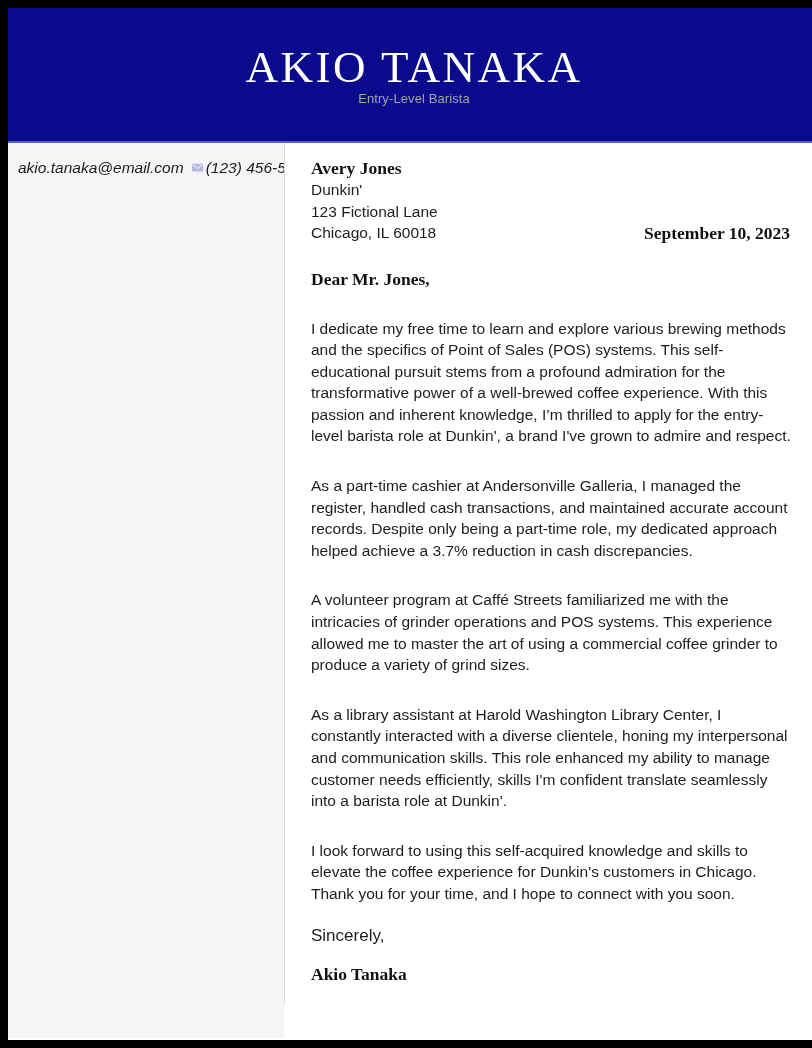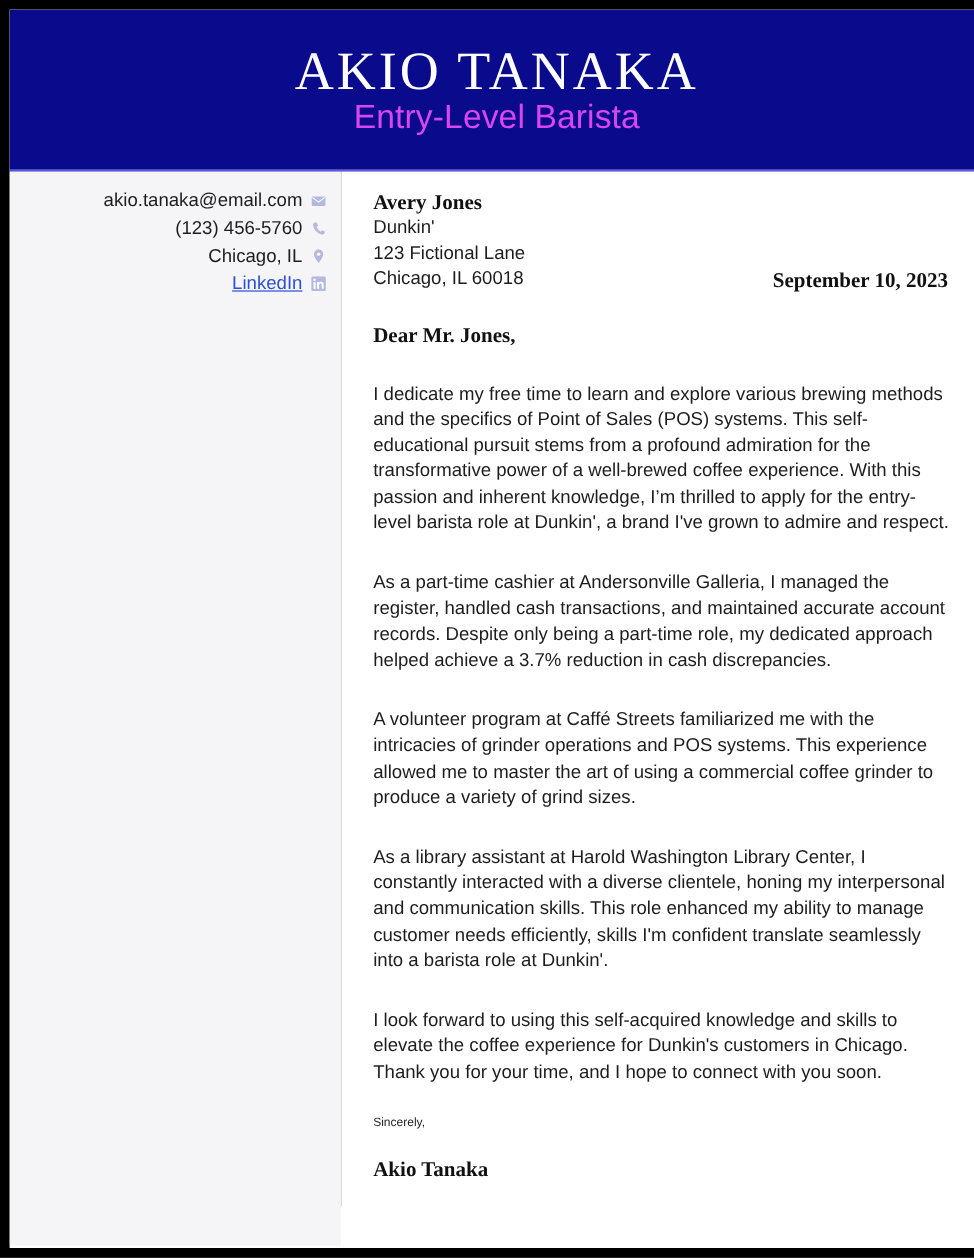--- a/index.html
+++ b/index.html
@@ -39,22 +39,22 @@
     line-height: 1.02;
     color: #ffffff;
     letter-spacing: 2.5px;
     font-weight: 400;
     text-align: center;
     margin-top: 2px;
   }
 
   .header-title {
     font-family: "Liberation Sans", sans-serif;
-    font-size: 28px;
-    color: #d946ef;
+    font-size: 13px;
+    color: #a3a3a3;
     font-weight: 400;
     text-align: center;
     letter-spacing: 0.1px;
   }
 
   
   .body-wrap {
     display: flex;
     align-items: stretch;
     width: 100%;
@@ -78,23 +78,24 @@
   .content {
     flex: 1 1 auto;
     background: #ffffff;
     padding: 14px 26px 0 26px;
   }
 
   
   .contact-list {
     list-style: none;
     display: flex;
-    flex-direction: column;
-    align-items: flex-end;
+    flex-direction: row;
+    align-items: flex-start;
     gap: 2px;
+    font-style: italic;
   }
 
   .contact-row {
     display: flex;
     align-items: center;
     justify-content: flex-end;
     gap: 7px;
     font-size: 15.5px;
     color: #222222;
     line-height: 21px;
@@ -155,21 +156,21 @@
     font-family: "Liberation Sans", sans-serif;
     font-size: 15.5px;
     color: #1d1d1f;
     line-height: 21.6px;
     margin-top: 28px;
     text-align: left;
   }
 
   .closing {
     font-family: "Liberation Sans", sans-serif;
-    font-size: 10px;
+    font-size: 17px;
     color: #1d1d1f;
     line-height: 21.6px;
     margin-top: 20px;
   }
 
   .signature {
     font-family: "Liberation Serif", serif;
     font-weight: bold;
     font-size: 17.5px;
     color: #111111;

